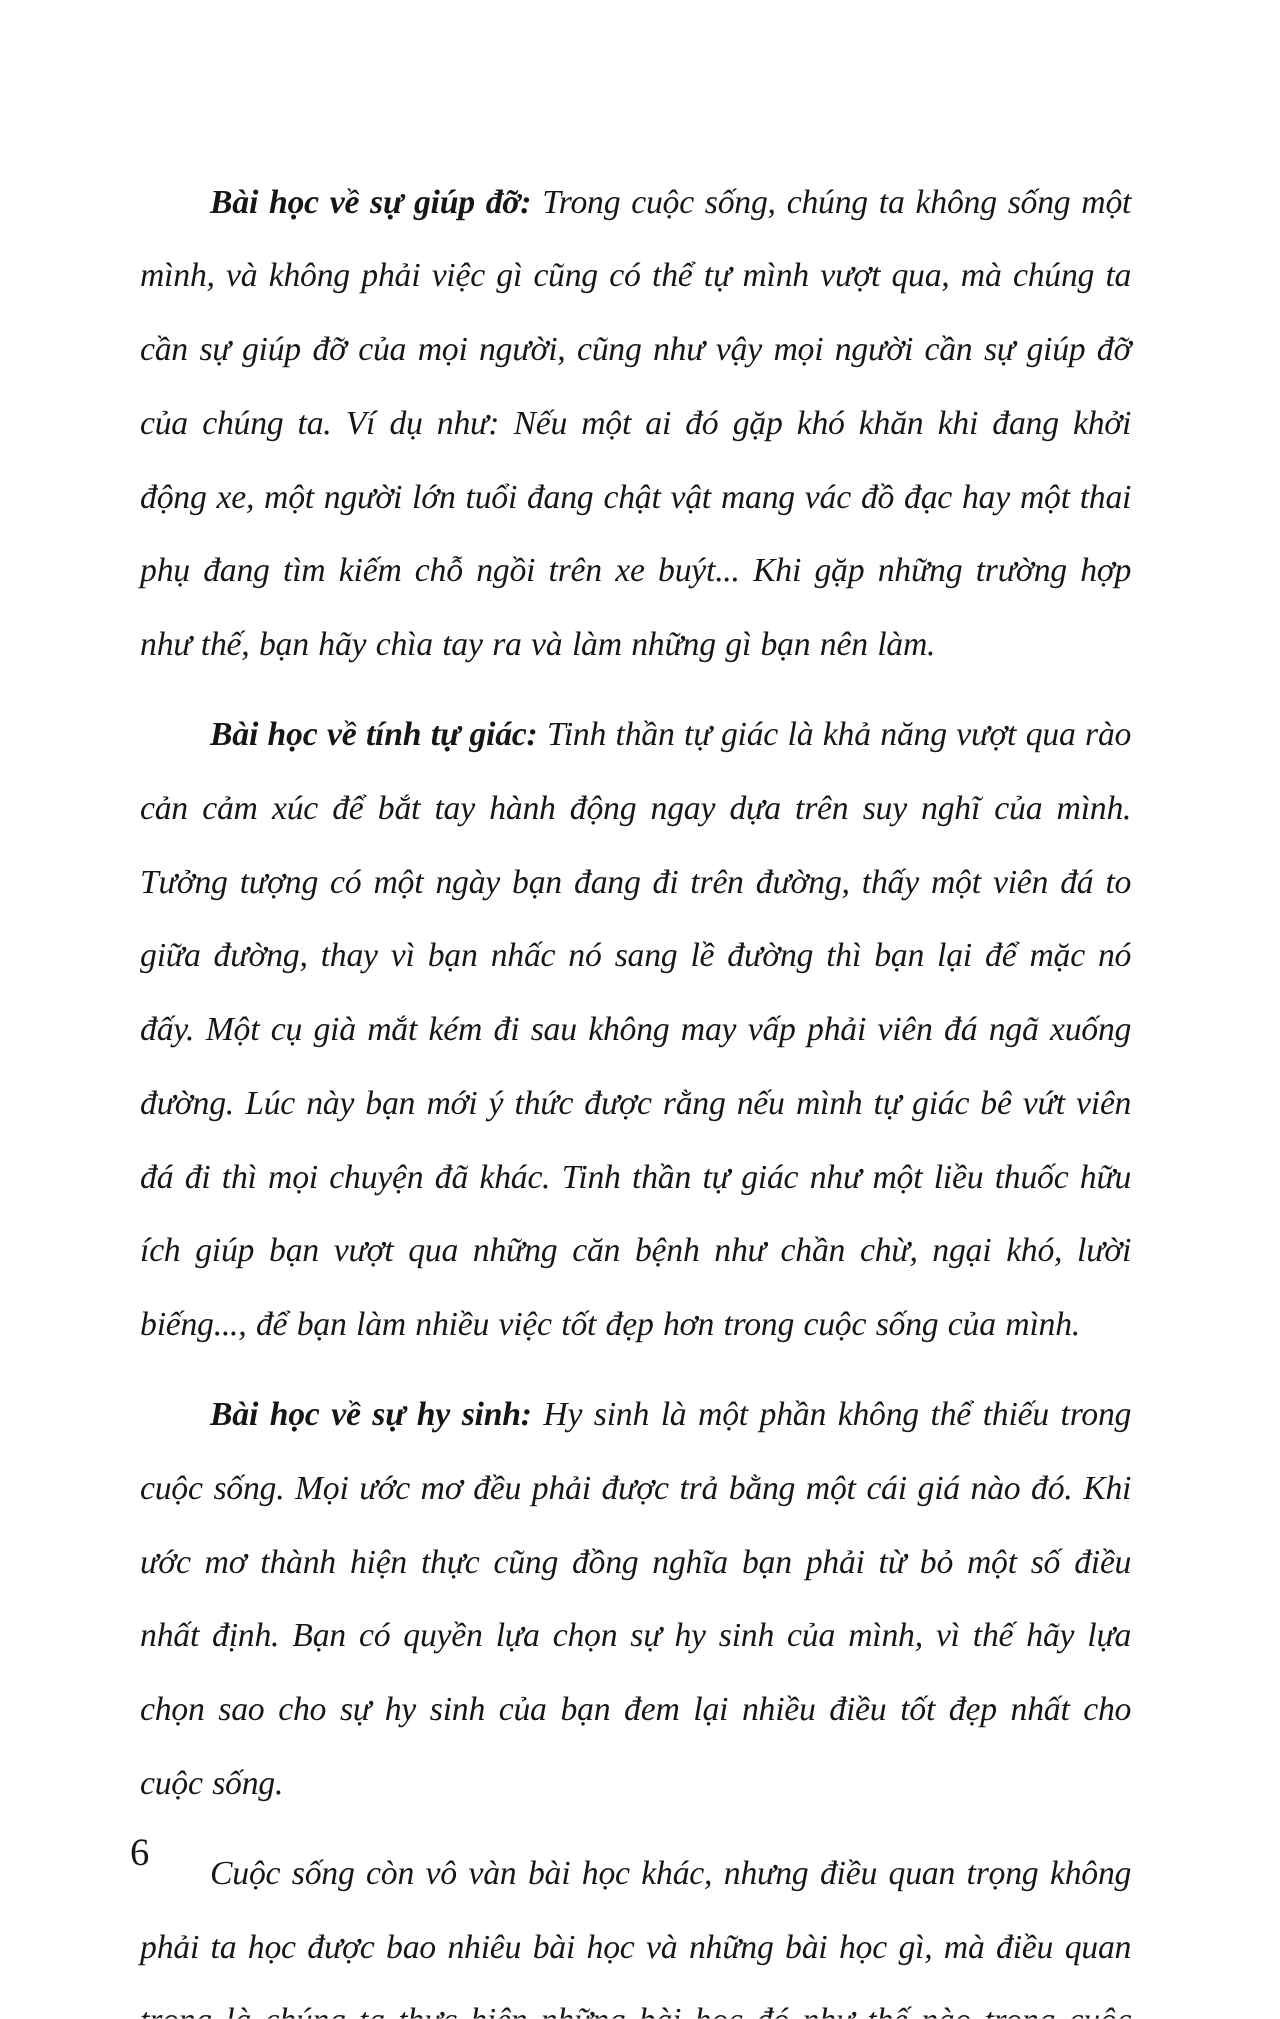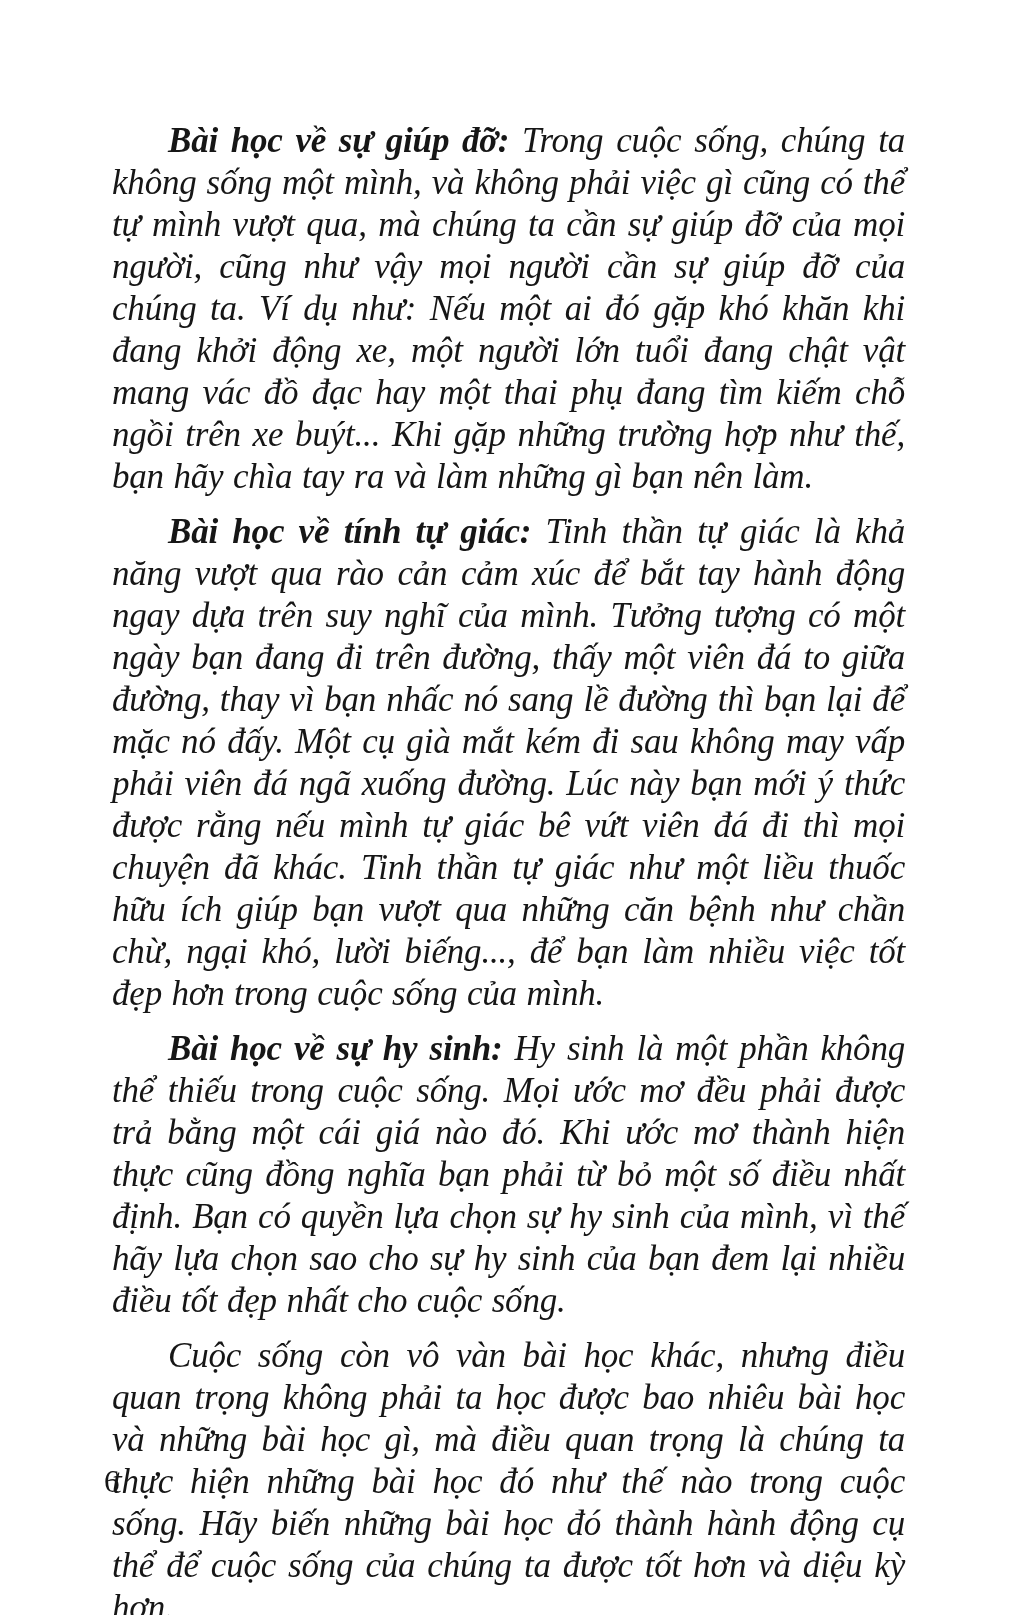--- a/index.html
+++ b/index.html
@@ -16,24 +16,24 @@
     font-family: "Liberation Serif", "DejaVu Serif", serif;
     color: #161616;
   }
   .text-block {
     position: absolute;
     left: 112px;
     top: 120px;
     width: 793px;
   }
   .para {
-    margin: 0 0 13px 0;
+    margin: 12px 0 13px 0;
     font-style: italic;
-    font-size: 35px;
-    line-height: 42px;
+    font-size: 27px;
+    line-height: 59px;
     text-align: justify;
     text-indent: 56px;
     letter-spacing: -0.2px;
     word-spacing: 1px;
   }
   .para .lead {
     font-weight: 700;
     font-style: italic;
   }
   .signature {

